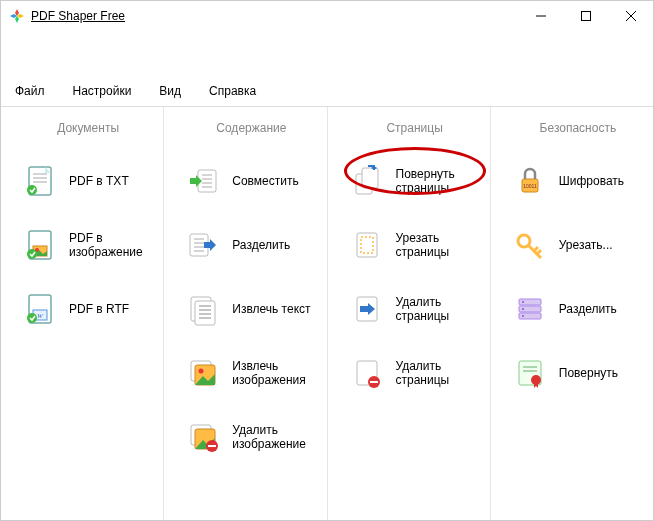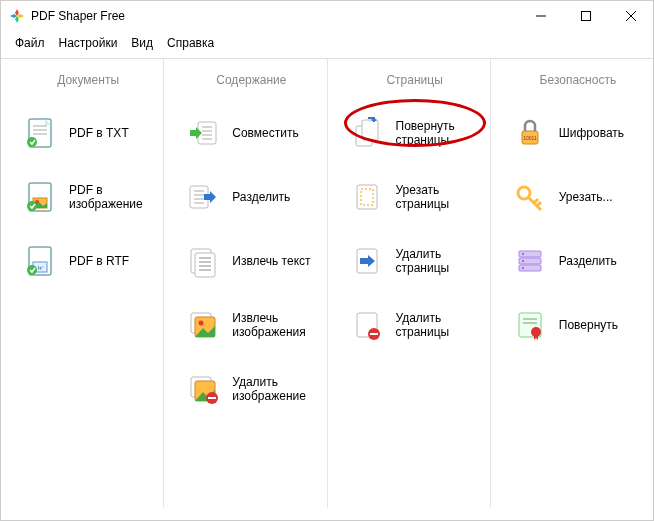--- a/index.html
+++ b/index.html
@@ -1,22 +1,22 @@
 <!DOCTYPE html>
 <html><head>
 <meta charset="utf-8">
 <style>
   * { box-sizing: border-box; margin: 0; padding: 0; }
   body { font-family: "Segoe UI", Tahoma, sans-serif; font-size: 12px; background: #fff; width: 654px; height: 521px; border: 1px solid #ccc; overflow: hidden; }
   .titlebar { display: flex; align-items: center; height: 30px; padding: 0 0 0 8px; }
   .titlebar .app-icon { width: 16px; height: 16px; margin-right: 6px; display: inline-block; }
-  .titlebar .title { flex: 1; font-size: 12px; color: #000; }
+  .titlebar .title { flex: 1; font-size: 12px; color: #000; text-decoration: underline; }
   .win-controls { display: flex; height: 100%; }
   .win-btn { width: 45px; height: 30px; display: flex; align-items: center; justify-content: center; color: #333; font-size: 11px; }
-  .menubar { display: flex; gap: 2px; padding: 3px 8px 6px 8px; border-bottom: 1px solid #ddd; }
+  .menubar { display: flex; gap: 16px; padding: 3px 8px 6px 8px; border-bottom: 1px solid #ddd; margin-top: 48px; }
   .menubar span { padding: 2px 6px; font-size: 12px; color: #000; }
   .columns { display: flex; height: calc(100% - 70px); }
   .col { flex: 1; border-right: 1px solid #e5e5e5; padding: 10px 0; margin-left: 12px; }
   .col:last-child { border-right: none; }
   .col-header { text-align: center; color: #888; font-size: 12px; padding: 4px 0 14px 0; }
   .item { display: flex; align-items: center; padding: 6px 10px; gap: 12px; position: relative; height: 64px; }
   .item .ico { width: 34px; height: 34px; flex-shrink: 0; display: flex; align-items: center; justify-content: center; }
   .item .lbl { font-size: 12px; color: #000; line-height: 1.2; }
   .highlight { position: absolute; left: 4px; top: -2px; width: 142px; height: 48px; border: 3px solid #c00; border-radius: 50%; pointer-events: none; }
 </style>

